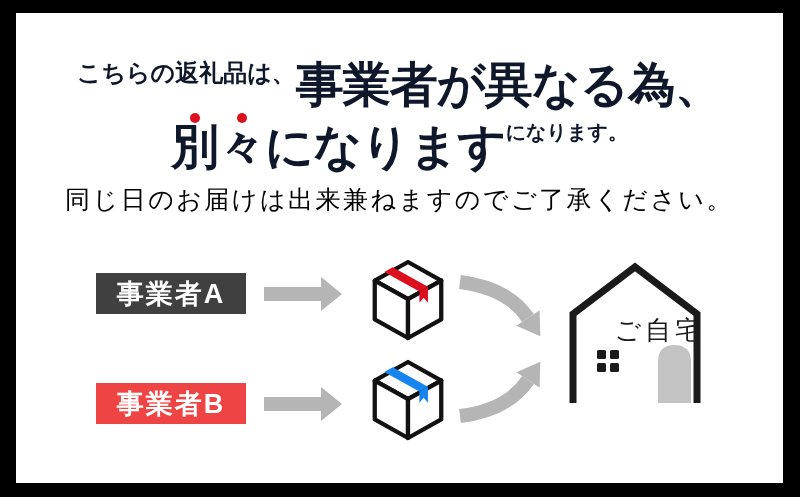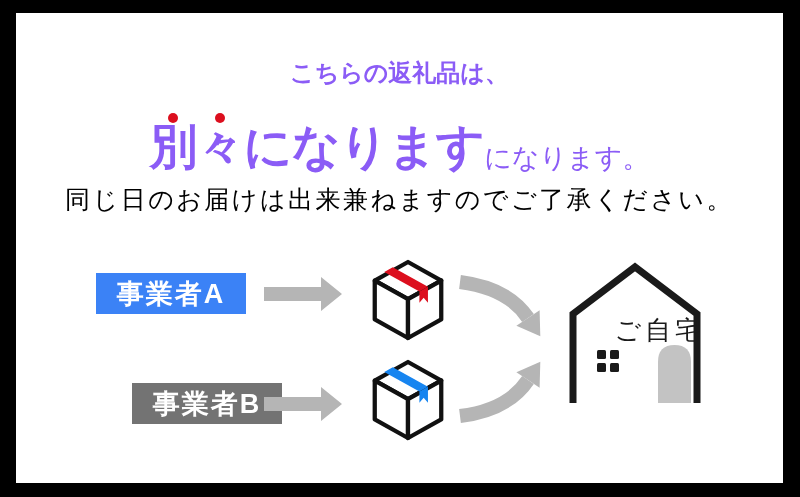--- a/index.html
+++ b/index.html
@@ -8,26 +8,26 @@
     font-family:"Liberation Sans","DejaVu Sans",sans-serif;
     -webkit-font-smoothing:antialiased;overflow:hidden;
   }
   .canvas{
     position:absolute;left:16px;top:13px;width:767px;height:470px;
     background:#fff;overflow:hidden;
   }
   .abs{position:absolute;}
   
   .hline{
-    left:0;width:100%;display:flex;justify-content:center;align-items:flex-end;
-    white-space:nowrap;color:#8b5cf6;
+    left:0;width:100%;display:flex;justify-content:center;align-items:flex-start;
+    white-space:nowrap;color:#0f172a;
   }
   .h-small{font-size:24px;font-weight:600;letter-spacing:0;}
   .h-big{font-size:48px;font-weight:800;letter-spacing:-1px;line-height:1.18;}
-  .h-mid{font-size:27px;font-weight:400;}
+  .h-mid{font-size:20px;font-weight:700;}
   .line1{top:44px;}
   .line2{top:106px;}
   .emch{position:relative;display:inline-block;}
   .bdot{
     position:absolute;top:-6px;left:50%;transform:translateX(-50%);
     width:10px;height:10px;border-radius:50%;
   }
   .note{
     top:170px;left:0;width:100%;text-align:center;
     font-size:25px;font-weight:500;letter-spacing:2.5px;color:#000;white-space:nowrap;
@@ -51,50 +51,51 @@
   }
   svg{display:block;}
 </style>
 </head>
 <body>
 
 <div class="canvas">
 
   <div class="abs hline line1">
     <span class="h-small">こちらの返礼品は、</span>
+      <span class="h-big">事業者が異なる為、</span>
   </div>
 
   <div class="abs hline line2">
     <span class="h-big"><span class="emch"><span class="bdot" style="background-color: rgb(220, 15, 30);"></span><span>別</span></span><span class="emch"><span class="bdot" style="background-color: rgb(220, 15, 30);"></span><span>々</span></span><span>になります</span></span>
       <span class="h-mid">になります。</span>
   </div>
 
   <div class="abs note">同じ日のお届けは出来兼ねますのでご了承ください。</div>
 
-  <div class="abs provider-label label-a" style="background-color: #3b82f6;">
+  <div class="abs provider-label label-a" style="background-color: #404040;">
     <span>事業者A</span>
   </div>
   <div class="abs arrow-a">
     <svg width="78" height="36" viewBox="0 0 78 36">
       <polygon points="0,11 57,11 57,1 78,18 57,35 57,25 0,25" fill="#b5b5b5"></polygon>
     </svg>
   </div>
   <div class="abs pkg-a">
     <svg width="76" height="86" viewBox="0 0 80 88">
       <g fill="#ffffff" stroke-width="4.5" stroke-linejoin="round" stroke="#111111">
         <polygon points="40,4 75,23.5 40,43 5,23.5"></polygon>
         <polygon points="5,23.5 40,43 40,84 5,64.5"></polygon>
         <polygon points="40,43 75,23.5 75,64.5 40,84"></polygon>
       </g>
       <polygon points="15,14.5 24,9.5 61,30 52,35" fill="#dc0f1e"></polygon>
       <polygon points="52,35 61,30 61,47 56.5,41.5 52,47" fill="#dc0f1e"></polygon>
     </svg>
   </div>
 
-  <div class="abs provider-label label-b" style="background-color: #737373; margin-left: 36px;">
+  <div class="abs provider-label label-b" style="background-color: #ef4444;">
     <span>事業者B</span>
   </div>
   <div class="abs arrow-b">
     <svg width="78" height="36" viewBox="0 0 78 36">
       <polygon points="0,11 57,11 57,1 78,18 57,35 57,25 0,25" fill="#b5b5b5"></polygon>
     </svg>
   </div>
   <div class="abs pkg-b">
     <svg width="76" height="86" viewBox="0 0 80 88">
       <g fill="#ffffff" stroke-width="4.5" stroke-linejoin="round" stroke="#111111">

